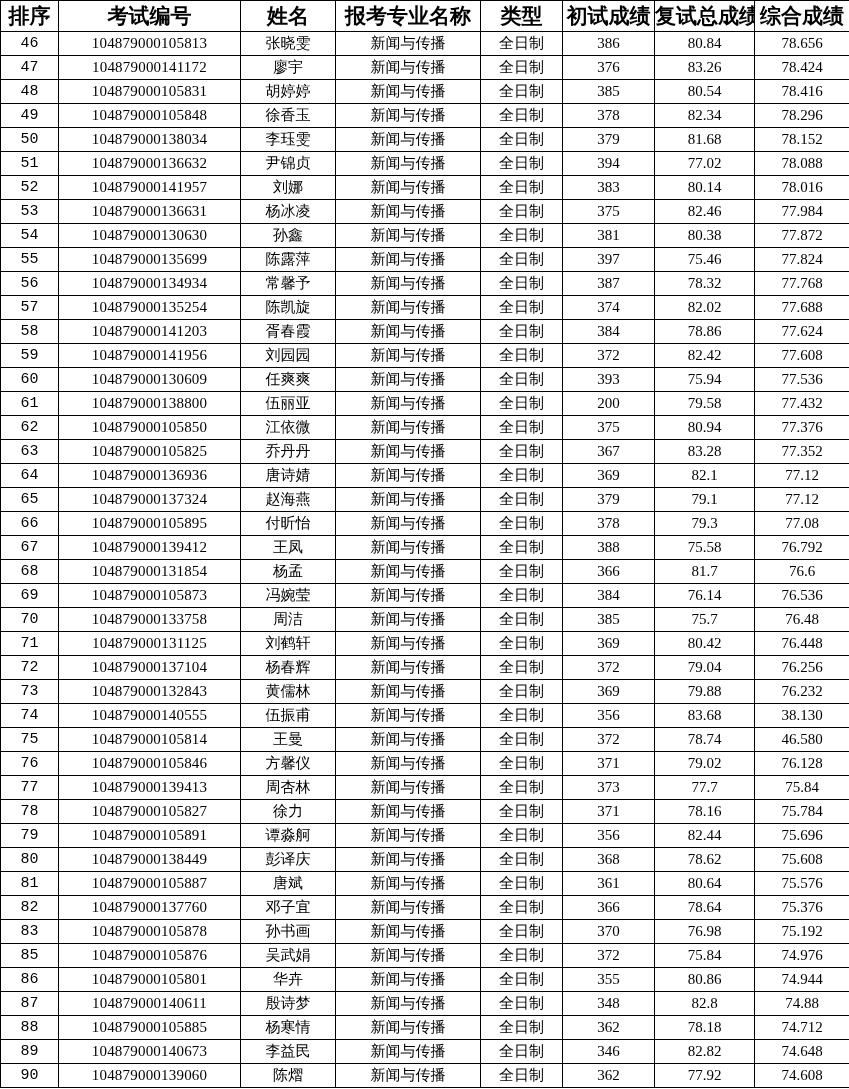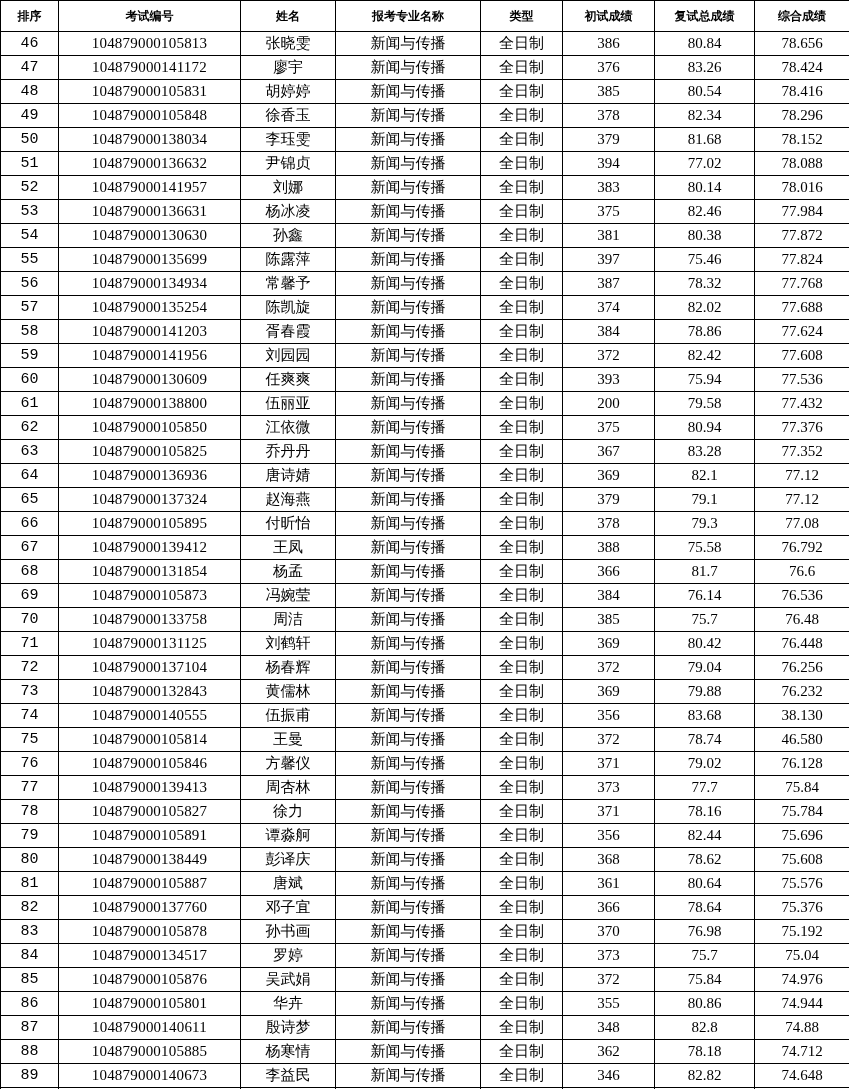--- a/index.html
+++ b/index.html
@@ -23,21 +23,21 @@
     text-align: center;
     vertical-align: middle;
     padding: 0;
     height: 23px;
     line-height: 23px;
     overflow: hidden;
     white-space: nowrap;
   }
   #score-table thead th {
     font-weight: bold;
-    font-size: 12px;
+    font-size: 21px;
     height: 30px;
     line-height: 30px;
   }
   #score-table tbody td {
     font-size: 15px;
   }
   
   .col-rank    { width: 58px; }
   .col-examno  { width: 182px; }
   .col-name    { width: 95px; }
@@ -455,30 +455,20 @@
         <td class="cell-rank">83</td>
         <td class="cell-examno">104879000105878</td>
         <td class="cell-name">孙书画</td>
         <td class="cell-major">新闻与传播</td>
         <td class="cell-type">全日制</td>
         <td class="cell-num">370</td>
         <td class="cell-num">76.98</td>
         <td class="cell-num">75.192</td>
       </tr>
       <tr>
-        <td class="cell-rank">84</td>
-        <td class="cell-examno">104879000134517</td>
-        <td class="cell-name">罗婷</td>
-        <td class="cell-major">新闻与传播</td>
-        <td class="cell-type">全日制</td>
-        <td class="cell-num">373</td>
-        <td class="cell-num">75.7</td>
-        <td class="cell-num">75.04</td>
-      </tr>
-      <tr>
         <td class="cell-rank">85</td>
         <td class="cell-examno">104879000105876</td>
         <td class="cell-name">吴武娟</td>
         <td class="cell-major">新闻与传播</td>
         <td class="cell-type">全日制</td>
         <td class="cell-num">372</td>
         <td class="cell-num">75.84</td>
         <td class="cell-num">74.976</td>
       </tr>
       <tr>

